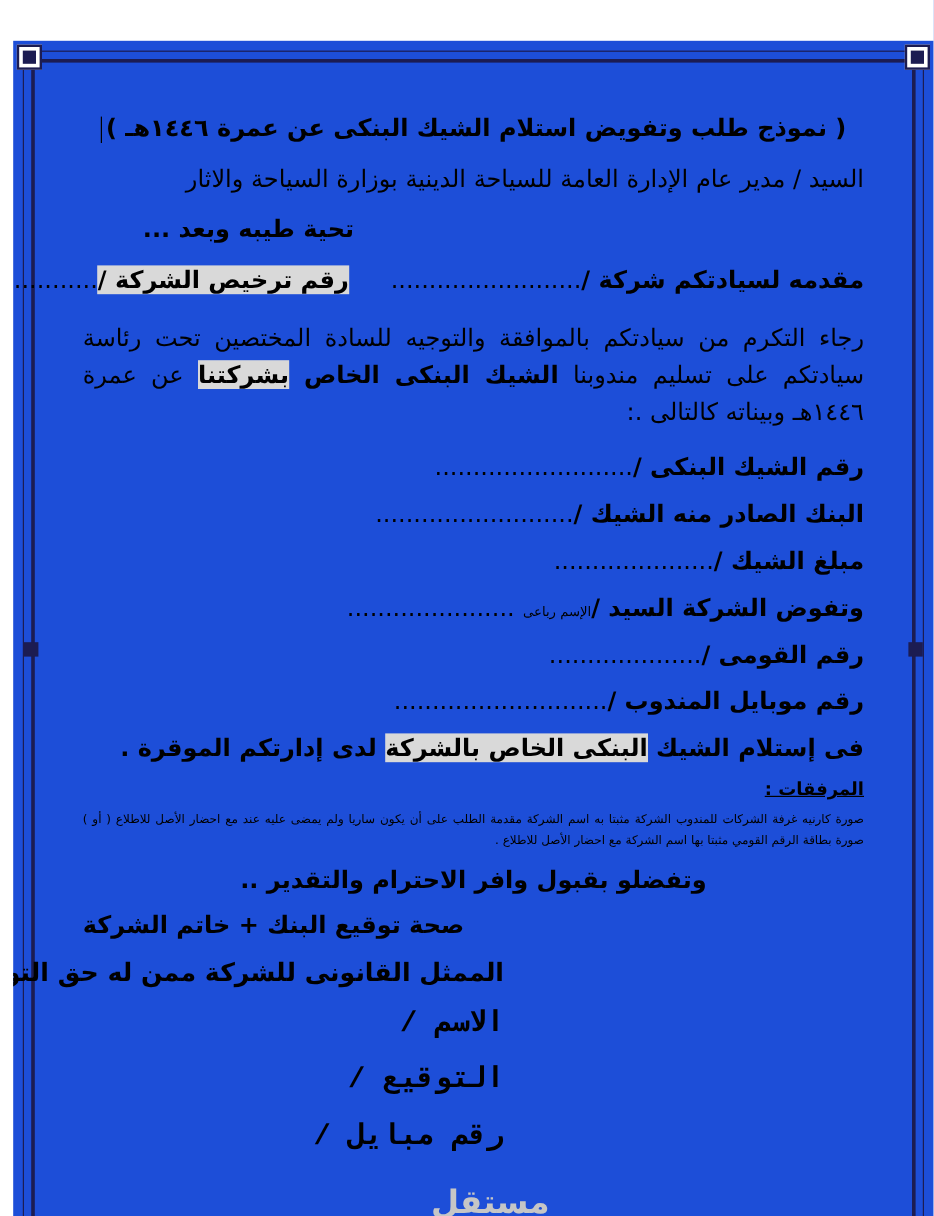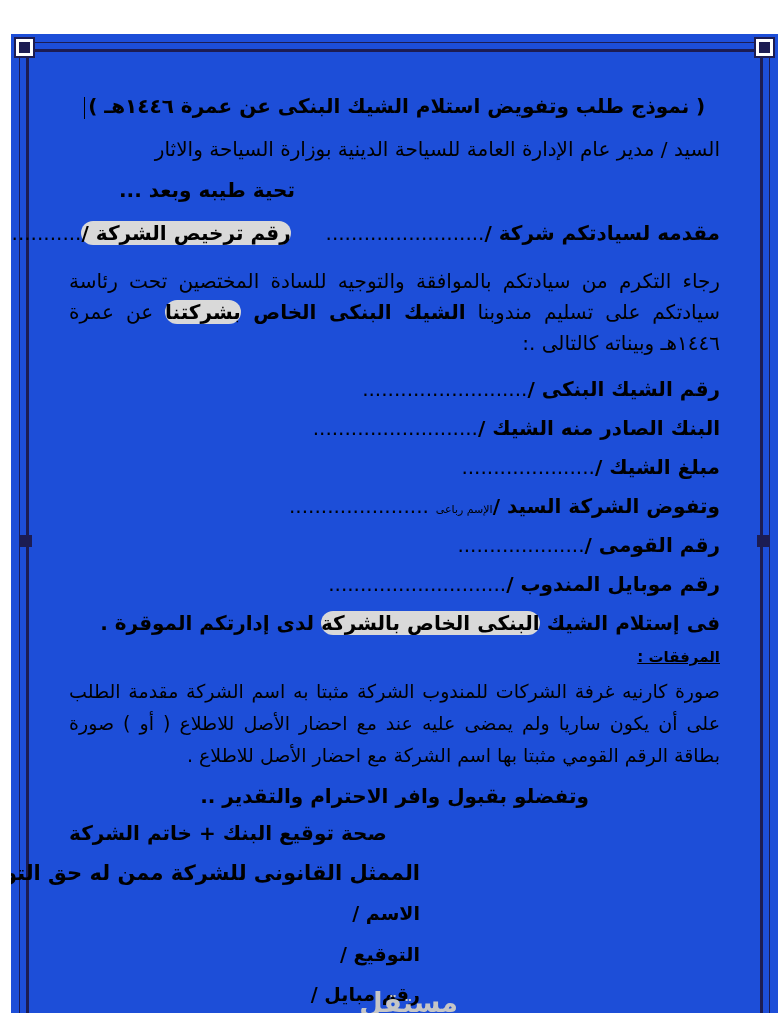--- a/index.html
+++ b/index.html
@@ -31,49 +31,49 @@
   }
   .mid.left  { left:9px; }
   .mid.right { right:9px; }
 
   .content {
     position:absolute; top:60px; right:58px; left:58px;
     text-align:right; font-size:20px; line-height:1.25;
   }
   .line { margin:0 0 15px 0; }
   .b { font-weight:bold; }
-  .hl { background:#d9d9d9;border-radius:12px; }
+  .hl { background:#d9d9d9; }
   .dots { font-weight:normal; letter-spacing:0.5px; }
 
   .title-line { text-align:center; font-weight:bold; margin-bottom:18px; white-space:nowrap; }
   .cursor { display:inline-block; width:1.5px; height:22px; background:#000; vertical-align:middle; margin-right:3px; }
 
   .addressee { font-weight:normal; margin-bottom:16px; }
   .greeting-wrap { margin-bottom:18px; padding-right:0; text-align:center; }
   .greeting-wrap .gtxt { font-weight:bold; margin-right:0; display:inline-block; }
   .greeting-wrap { direction:rtl; }
   .greeting-wrap { padding-right:375px; }
 
   .company-line { font-weight:bold; margin-bottom:20px; white-space:nowrap; }
   .request-par  { font-weight:normal; text-align:justify; line-height:1.55; margin-bottom:18px; }
 
   .field-line { font-weight:bold; margin-bottom:14px; white-space:nowrap; }
   .small-note { font-size:11px; font-weight:normal; }
 
   .receipt-line { font-weight:bold; margin-bottom:12px; }
 
   .attach-head { font-size:15px; font-weight:bold; text-decoration:underline; margin-bottom:8px; }
-  .attach-body { font-size:19px; text-align:justify; line-height:1.7; margin-bottom:12px; }
+  .attach-body { font-size:10px; text-align:justify; line-height:1.7; margin-bottom:12px; }
 
   .closing { text-align:center; font-weight:bold; margin-bottom:12px; }
   .stamp   { text-align:left; font-weight:bold; margin-bottom:14px; }
 
   .sig-block { padding-left:0; padding-right:300px; text-align:right; }
   .sig-head  { font-weight:bold; font-size:21px; white-space:nowrap; margin-bottom:16px; }
-  .sig-field { font-weight:bold; font-size:19px; margin-bottom:17px; }
+  .sig-field { font-weight:bold; font-size:24px; margin-bottom:17px;font-family:Liberation Mono, monospace; }
 
   .watermark { position:absolute; bottom:16px; left:0; right:0; text-align:center; direction:ltr; }
   .wm-logo   { font-size:27px; font-weight:bold; color:#c6c6c6; line-height:1.1;padding-left:28px; }
   .wm-domain { font-size:11px; color:#d0d0d0; letter-spacing:1px; }
 </style>
 </head>
 <body>
 
 <div class="page">
 

